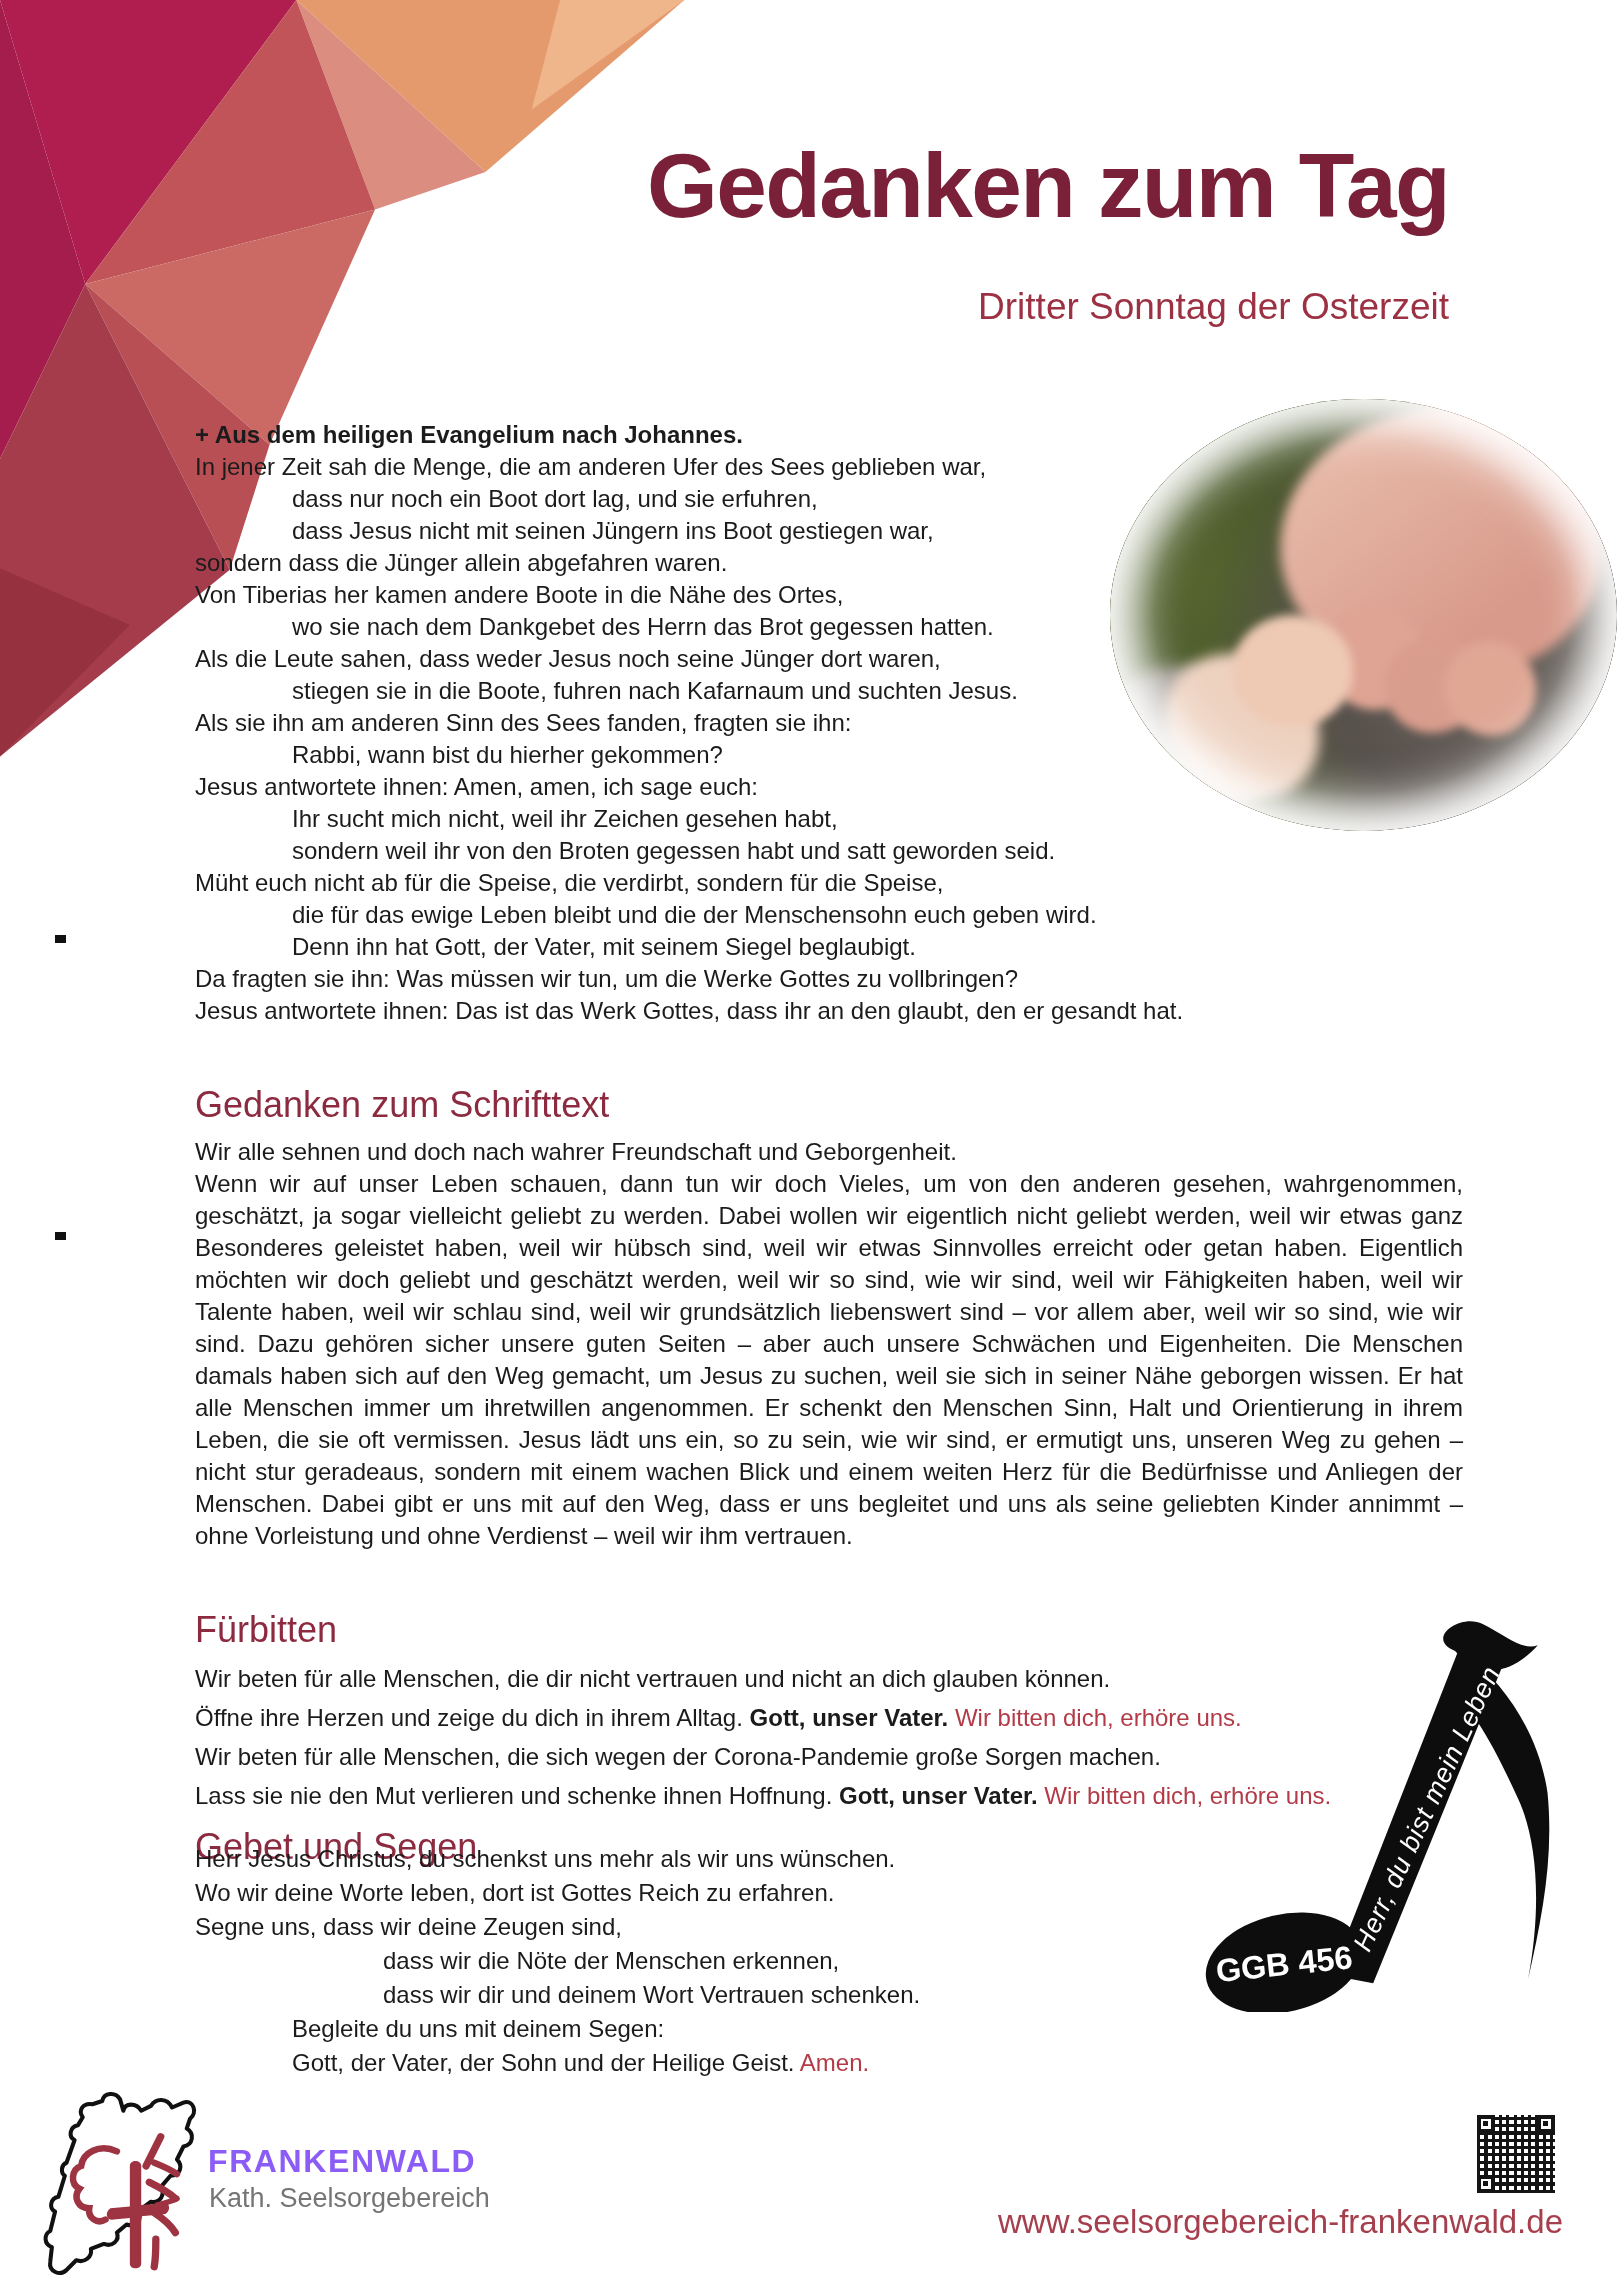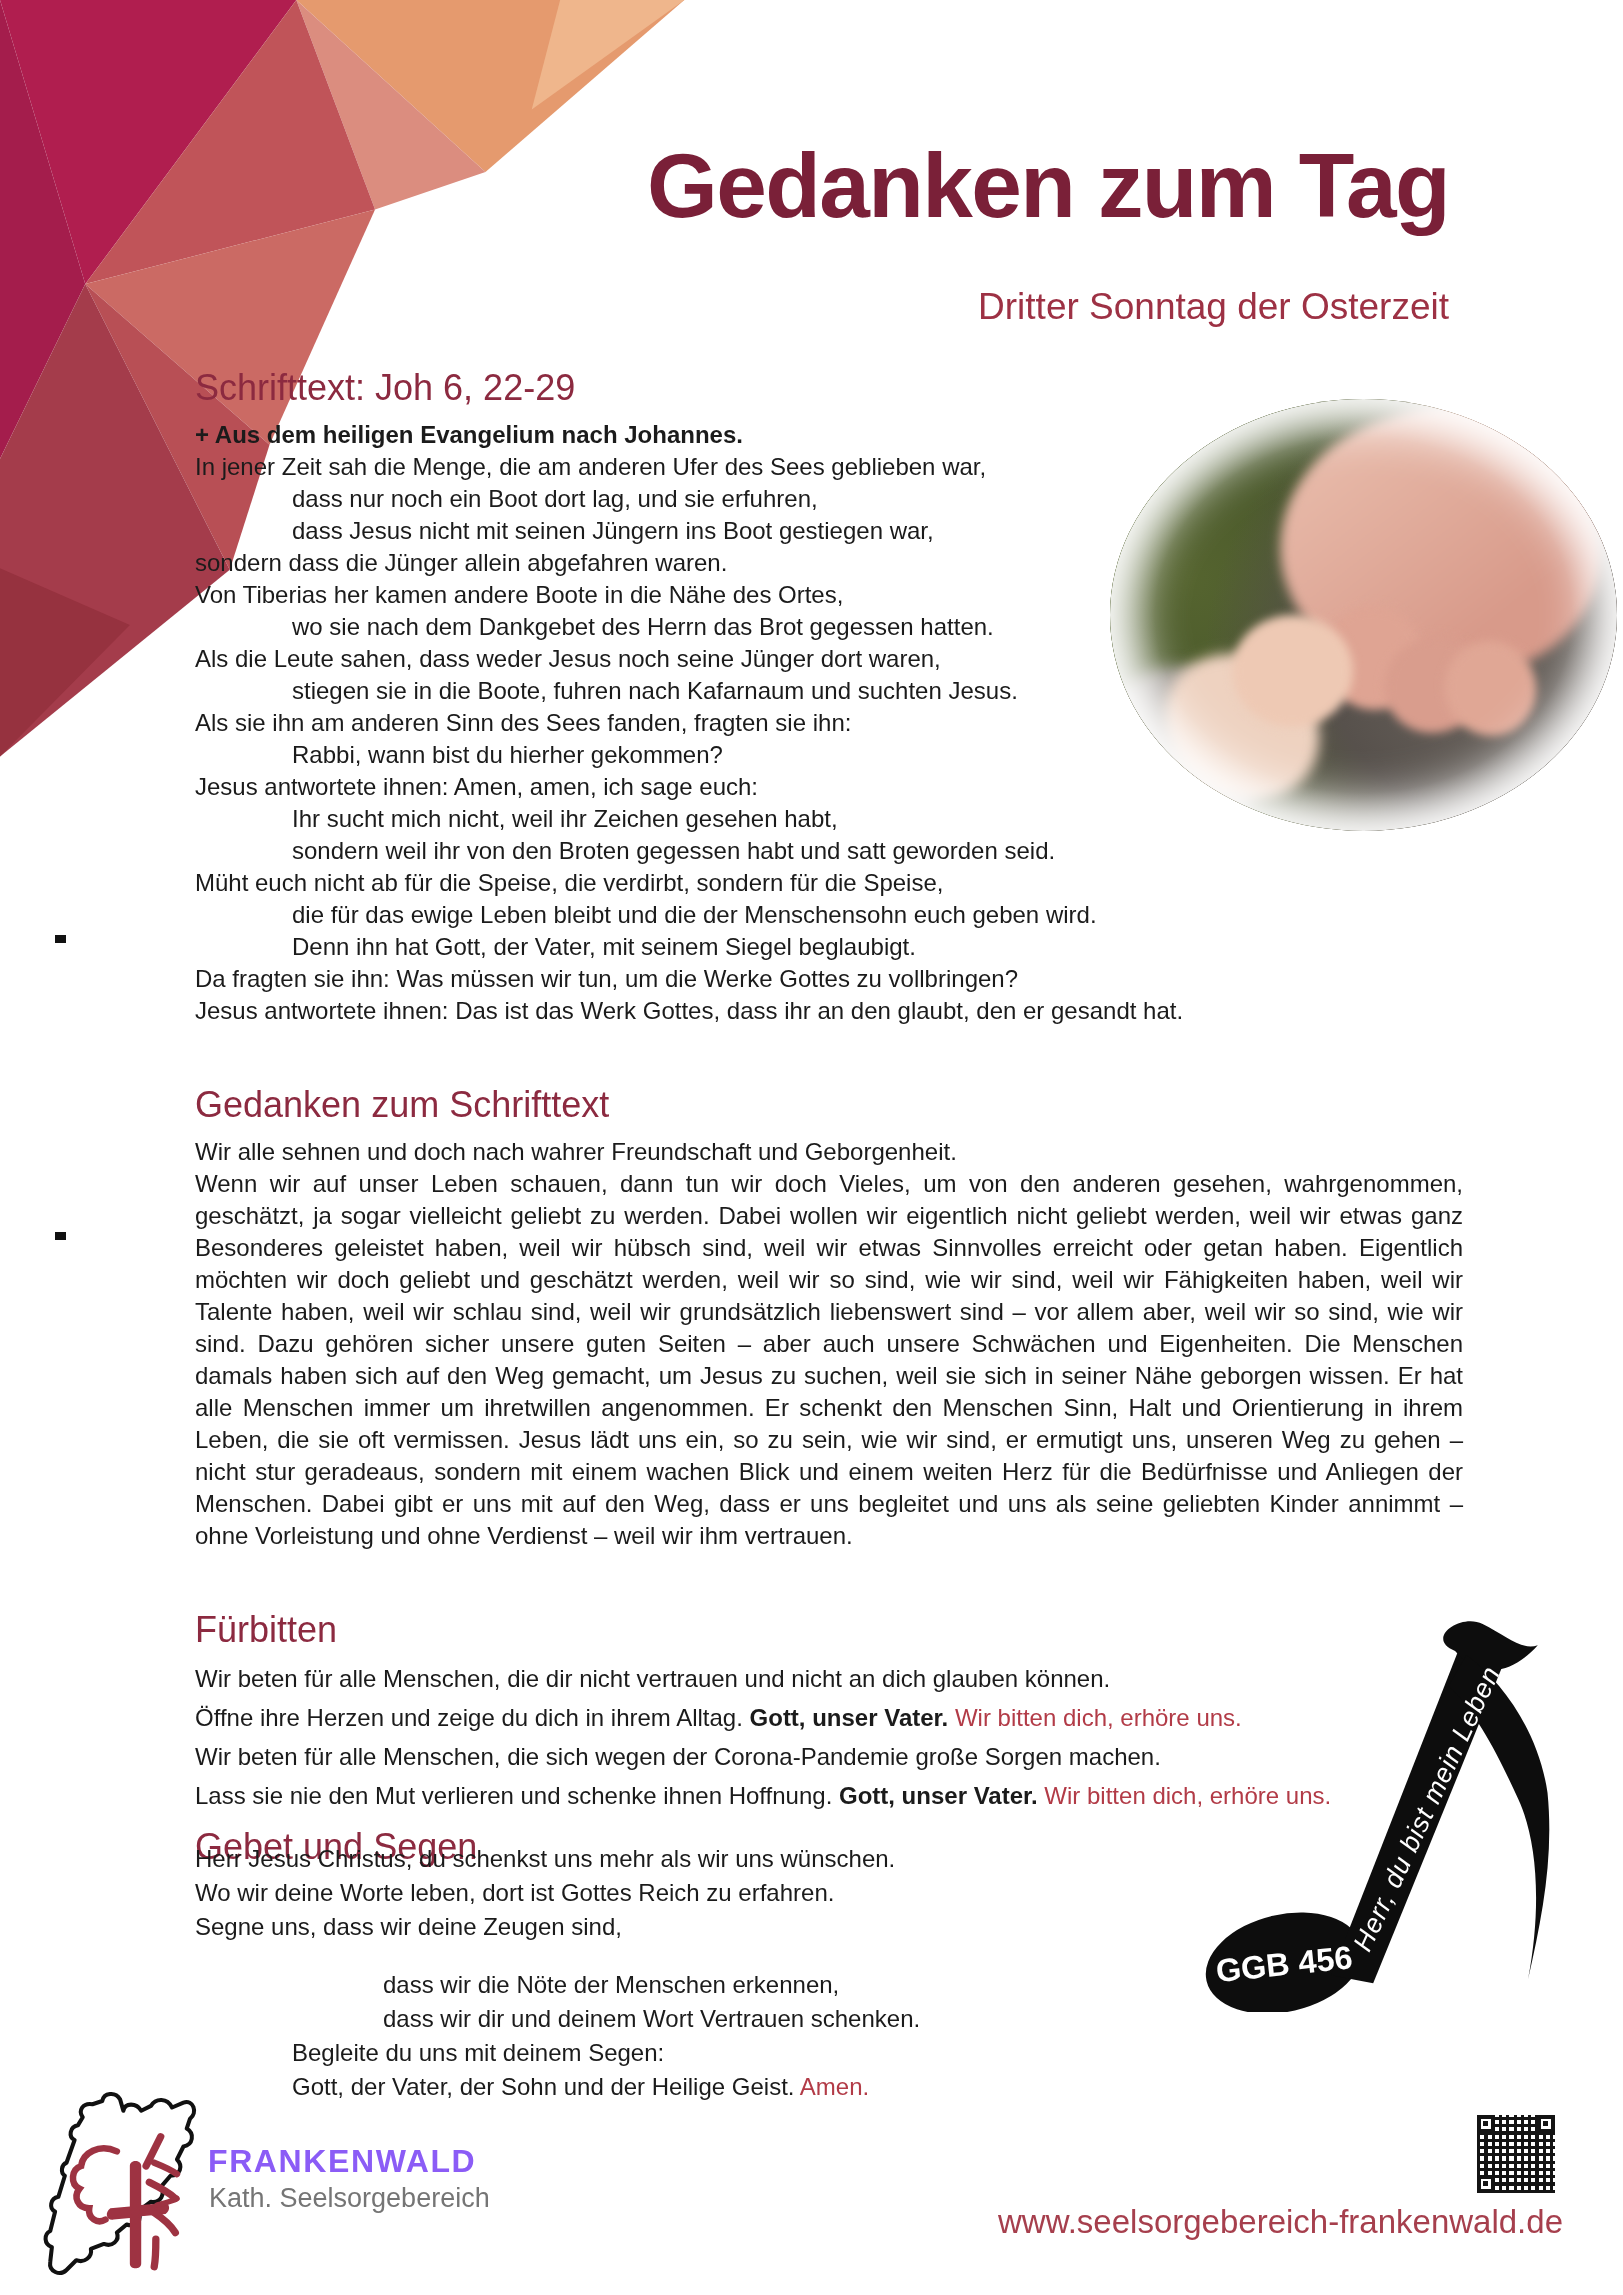--- a/index.html
+++ b/index.html
@@ -92,21 +92,20 @@
     <div class="blob sleeve"></div>
     <div class="blob child-arm"></div>
     <div class="blob hand-main"></div>
     <div class="blob finger1"></div>
     <div class="blob finger2"></div>
     <div class="blob finger3"></div>
     <div class="blob child-fist"></div>
     <div class="vignette"></div>
   </div>
 
-  <div class="sec-heading" style="top:367px">Schrifttext: Joh 6, 22-29</div>
   <div id="scripture-lines">
       <div class="body-line b">+ Aus dem heiligen Evangelium nach Johannes.</div>
       <div class="body-line">In jener Zeit sah die Menge, die am anderen Ufer des Sees geblieben war,</div>
       <div class="body-line ind">dass nur noch ein Boot dort lag, und sie erfuhren,</div>
       <div class="body-line ind">dass Jesus nicht mit seinen Jüngern ins Boot gestiegen war,</div>
       <div class="body-line">sondern dass die Jünger allein abgefahren waren.</div>
       <div class="body-line">Von Tiberias her kamen andere Boote in die Nähe des Ortes,</div>
       <div class="body-line ind">wo sie nach dem Dankgebet des Herrn das Brot gegessen hatten.</div>
       <div class="body-line">Als die Leute sahen, dass weder Jesus noch seine Jünger dort waren,</div>
       <div class="body-line ind">stiegen sie in die Boote, fuhren nach Kafarnaum und suchten Jesus.</div>
@@ -135,21 +134,21 @@
       <div class="fb-line"><span>Öffne ihre Herzen und zeige du dich in ihrem Alltag. </span><span class="part-bold">Gott, unser Vater.</span><span class="part-red"> Wir bitten dich, erhöre uns.</span></div>
       <div class="fb-line"><span>Wir beten für alle Menschen, die sich wegen der Corona-Pandemie große Sorgen machen.</span></div>
       <div class="fb-line"><span>Lass sie nie den Mut verlieren und schenke ihnen Hoffnung. </span><span class="part-bold">Gott, unser Vater.</span><span class="part-red"> Wir bitten dich, erhöre uns.</span></div>
     </div>
 
   <div class="sec-heading" style="top:1826px">Gebet und Segen</div>
   <div id="gs-lines">
       <div class="gs-line"><span>Herr Jesus Christus, du schenkst uns mehr als wir uns wünschen.</span></div>
       <div class="gs-line"><span>Wo wir deine Worte leben, dort ist Gottes Reich zu erfahren.</span></div>
       <div class="gs-line"><span>Segne uns, dass wir deine Zeugen sind,</span></div>
-      <div class="gs-line" style="padding-left: 188px; margin-top: 24px;"><span>dass wir die Nöte der Menschen erkennen,</span></div>
+      <div class="gs-line" style="padding-left: 188px;"><span>dass wir die Nöte der Menschen erkennen,</span></div>
       <div class="gs-line" style="padding-left: 188px;"><span>dass wir dir und deinem Wort Vertrauen schenken.</span></div>
       <div class="gs-line" style="padding-left: 97px;"><span>Begleite du uns mit deinem Segen:</span></div>
       <div class="gs-line" style="padding-left: 97px;"><span>Gott, der Vater, der Sohn und der Heilige Geist. </span><span class="part-red">Amen.</span></div>
     </div>
 
   <svg id="note-svg" width="373" height="406" viewBox="0 0 460 500">
     <ellipse cx="127" cy="440" rx="98" ry="60" fill="#0d0d0d" transform="rotate(-13 127 440)"></ellipse>
     <path d="M185,455 L343,52 L398,70 L237,465 Z" fill="#0d0d0d"></path>
     <path d="M338,55 C300,40 345,8 372,22 C400,36 420,55 440,48 C420,70 400,80 380,78 C358,76 348,66 338,55 Z" fill="#0d0d0d"></path>
     <path d="M352,60 C400,95 442,160 452,230 C460,310 445,385 428,460 C446,365 438,285 416,238 C394,190 366,132 330,98 Z" fill="#0d0d0d"></path>

